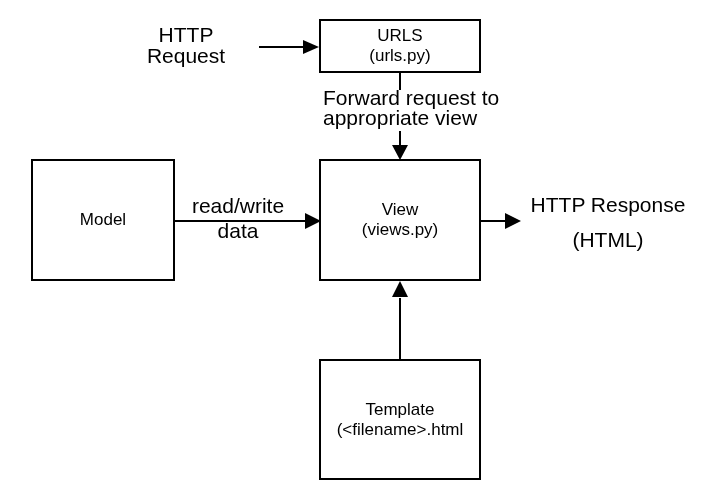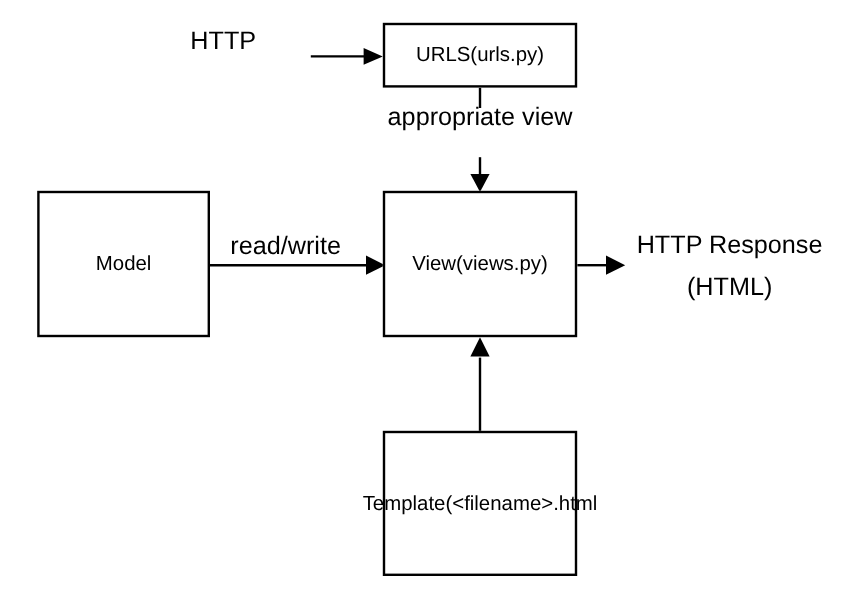--- a/index.html
+++ b/index.html
@@ -22,21 +22,21 @@
     top: 0;
     width: 713px;
     height: 503px;
   }
   .box {
     position: absolute;
     box-sizing: border-box;
     border: 2px solid #000000;
     background: #ffffff;
     display: flex;
-    flex-direction: row;
+    flex-direction: column;
     align-items: center;
     justify-content: center;
     text-align: center;
     font-size: 17px;
     line-height: 20px;
   }
   #urls-box     { left: 319px; top: 19px;  width: 162px; height: 54px; }
   #model-box    { left: 31px;  top: 159px; width: 144px; height: 122px; }
   #view-box     { left: 319px; top: 159px; width: 162px; height: 122px; }
   #template-box { left: 319px; top: 359px; width: 162px; height: 121px; }
@@ -124,28 +124,31 @@
     <div>(&lt;filename&gt;.html</div>
   </div>
 
   <div class="box" id="view-box">
     <div>View</div>
     <div>(views.py)</div>
   </div>
 
   <div class="float-label" id="http-request-label">
     <div class="line1">HTTP</div>
+    <div class="line2">Request</div>
   </div>
 
   <div class="float-label" id="forward-label">
+    <div class="line1">Forward request to</div>
     <div class="line2">appropriate view</div>
   </div>
 
   <div class="float-label" id="read-write-label">
     <div class="line1">read/write</div>
+    <div class="line2">data</div>
   </div>
 
   <div class="float-label" id="http-response-label">
     <div class="line1">HTTP Response</div>
     <div class="line2">(HTML)</div>
   </div>
 
 </div>
 
 </body></html>

